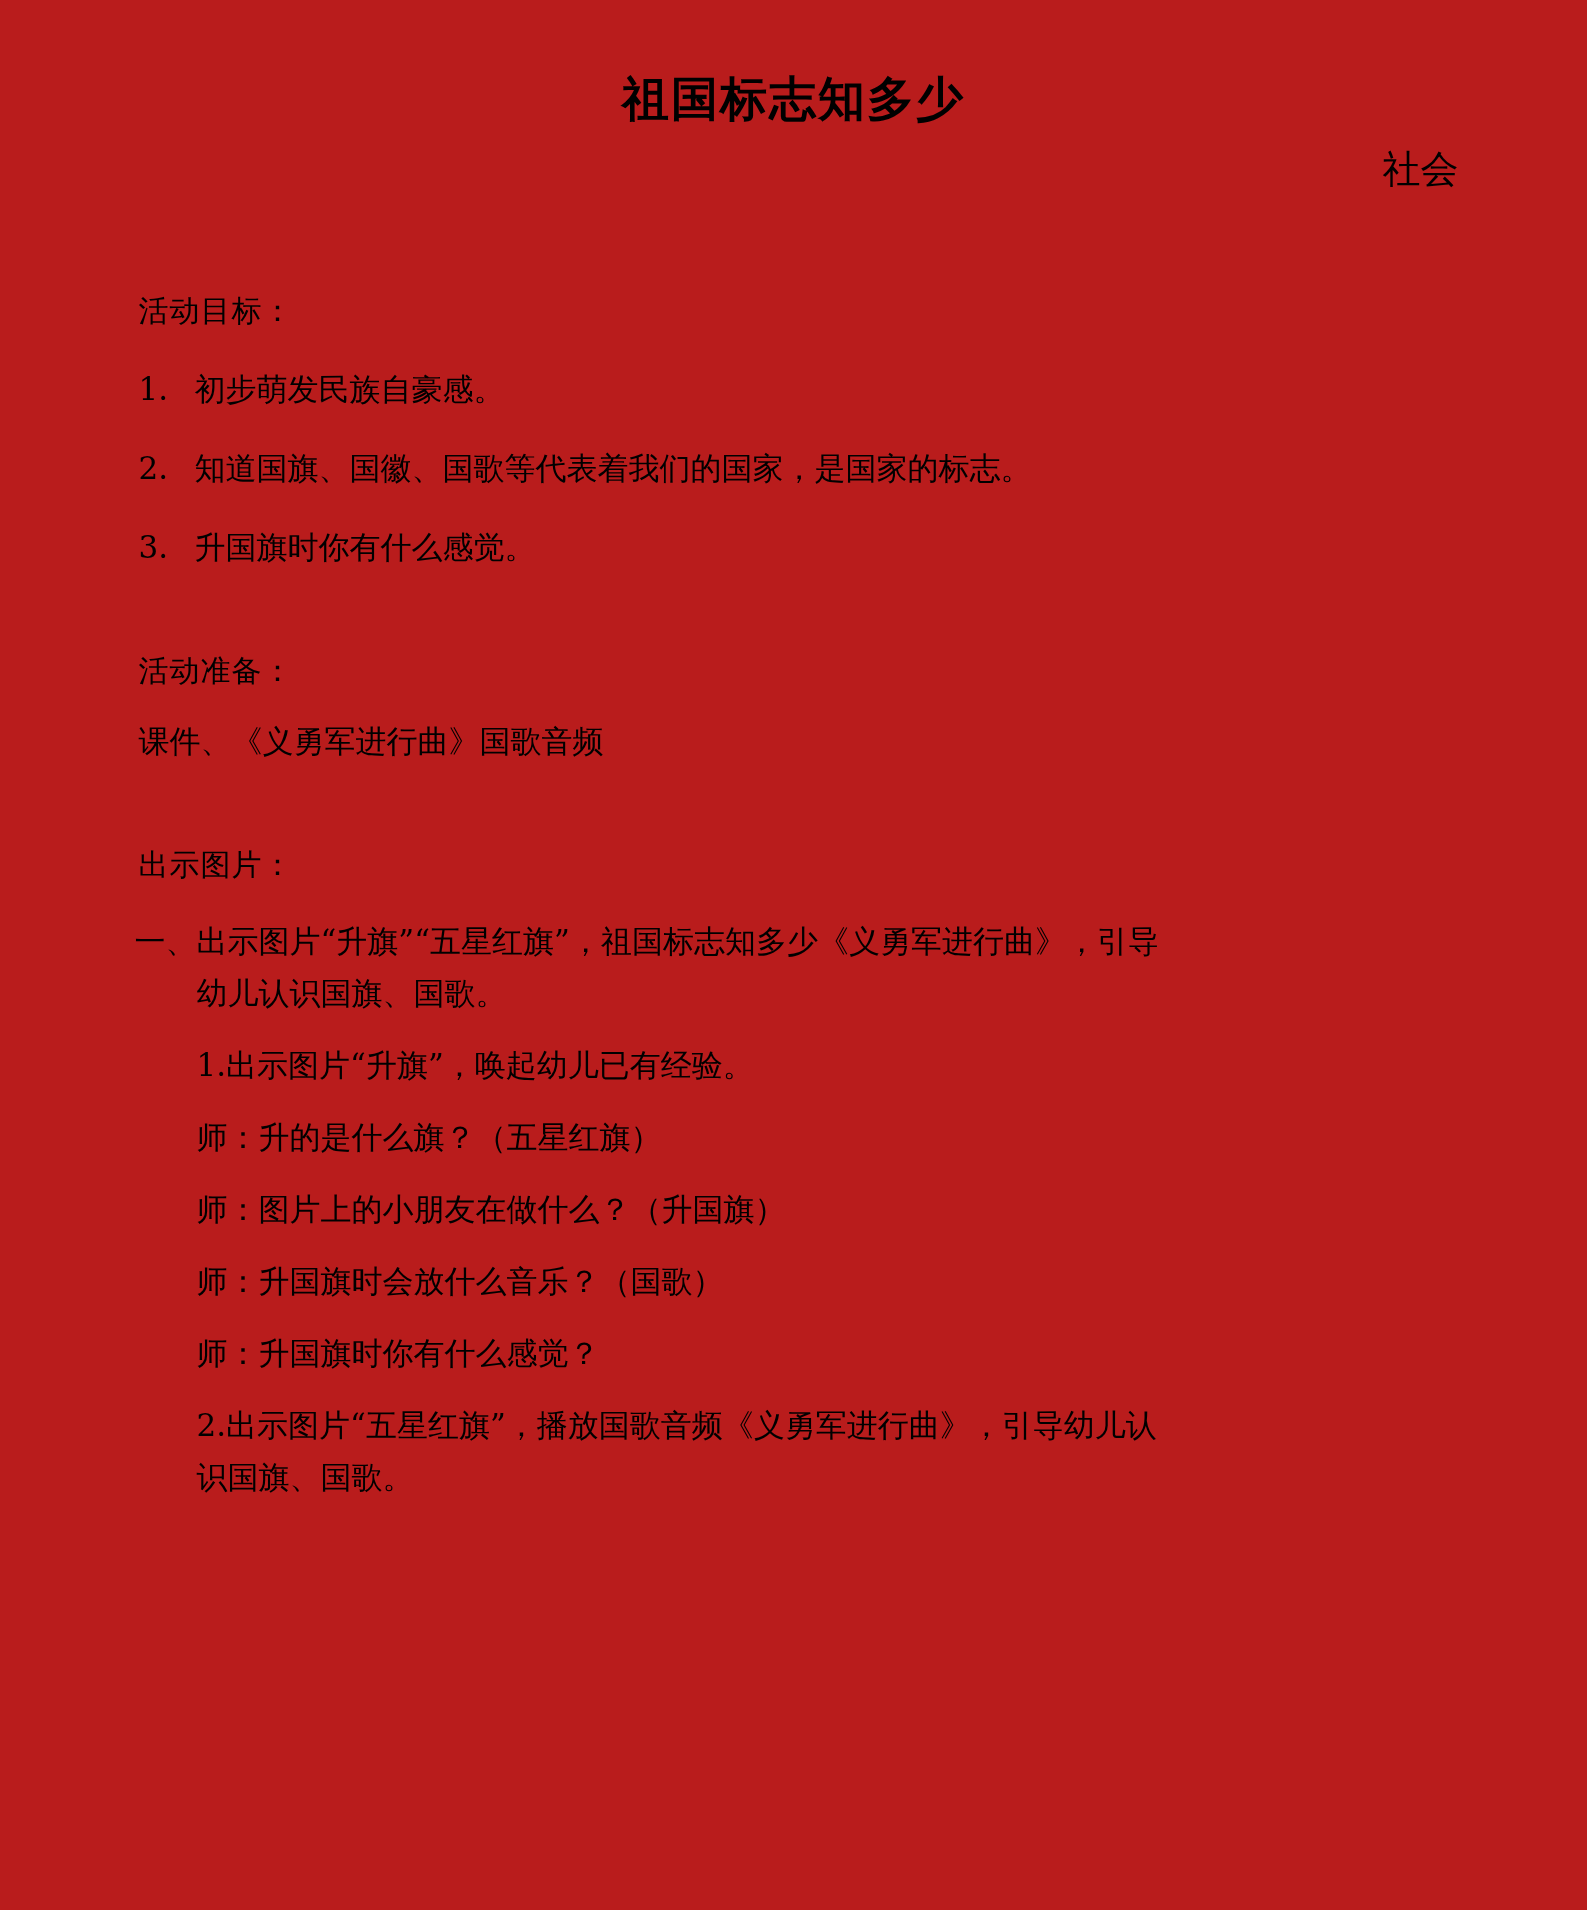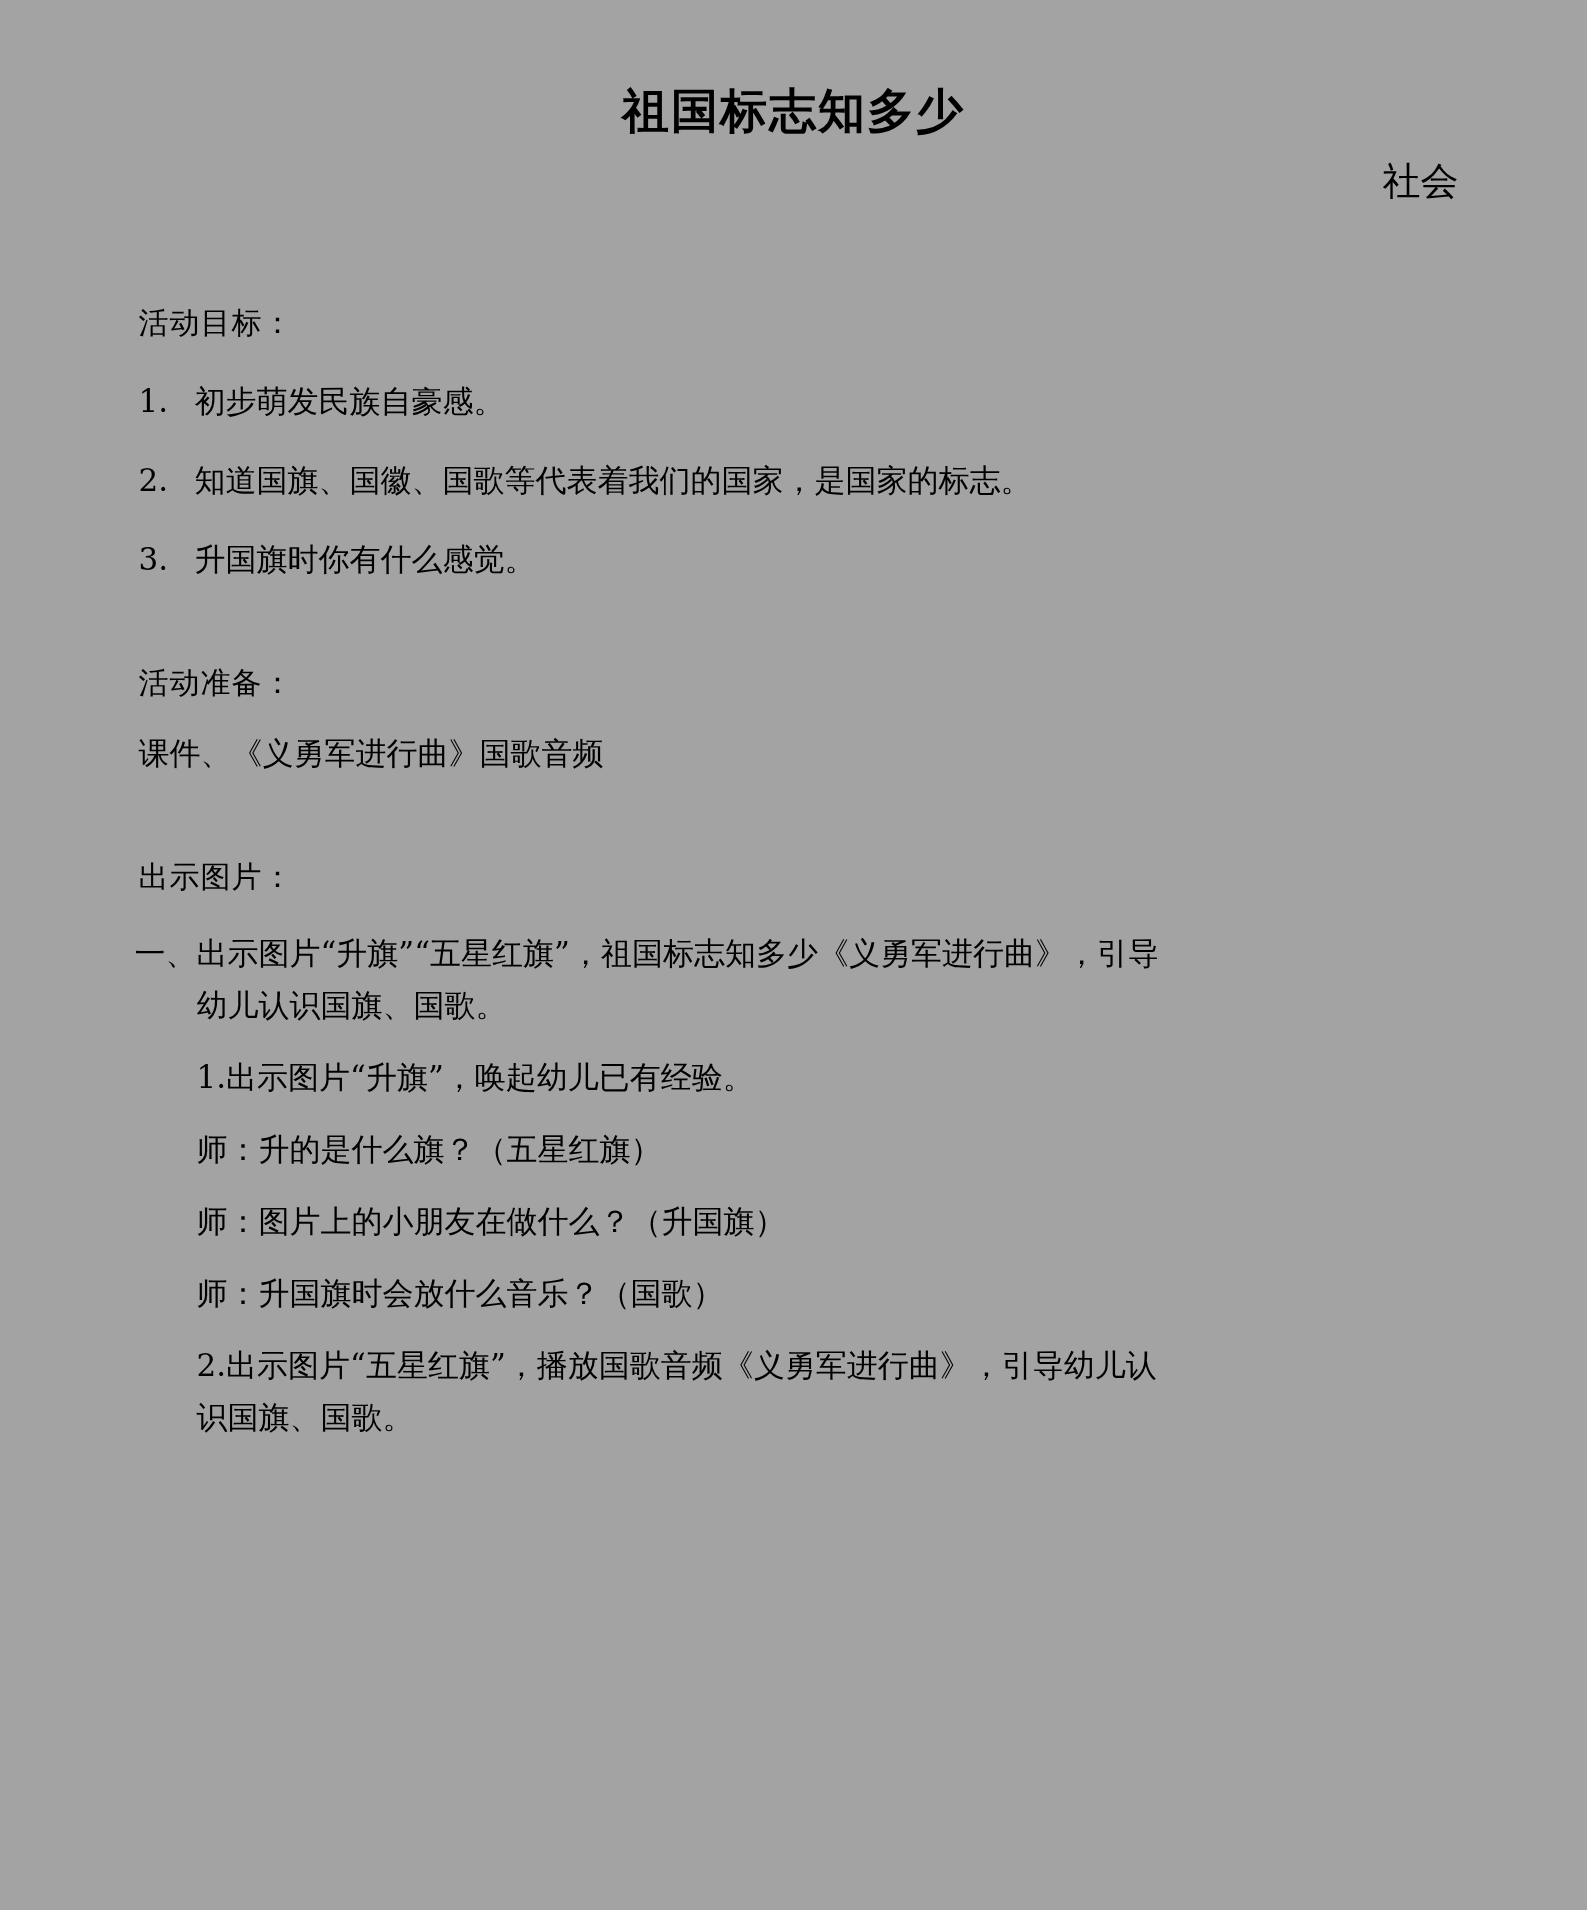--- a/index.html
+++ b/index.html
@@ -11,23 +11,23 @@
     width: 1587px;
     height: 1910px;
     font-family: "DejaVu Serif", "Liberation Serif", serif;
     color: #000000;
     overflow: hidden;
   }
   .page {
     position: relative;
     width: 1587px;
     height: 1910px;
-    background: #a3a3a3;
+    background: #b91c1c;
     box-sizing: border-box;
-    padding: 16px;
+    padding: 4px;
   }
   .content {
     width: 1330px;
     margin: 0 auto;
     padding-top: 66px;
     box-sizing: border-box;
   }
 
   
   .doc-title {
@@ -152,20 +152,21 @@
 
     <div class="proc-top">
       <span>一、出示图片“升旗”“五星红旗”，祖国标志知多少《义勇军进行曲》，引导</span>
       <span class="cont">幼儿认识国旗、国歌。</span>
     </div>
 
     <div class="proc-sub">1.出示图片“升旗”，唤起幼儿已有经验。</div>
     <div class="proc-sub">师：升的是什么旗？（五星红旗）</div>
     <div class="proc-sub">师：图片上的小朋友在做什么？（升国旗）</div>
     <div class="proc-sub">师：升国旗时会放什么音乐？（国歌）</div>
+    <div class="proc-sub">师：升国旗时你有什么感觉？</div>
 
     <div class="proc-sub wrap">
       <span>2.出示图片“五星红旗”，播放国歌音频《义勇军进行曲》，引导幼儿认</span>
       <span class="cont">识国旗、国歌。</span>
     </div>
 
   </div>
 </div>
 
 </body></html>

